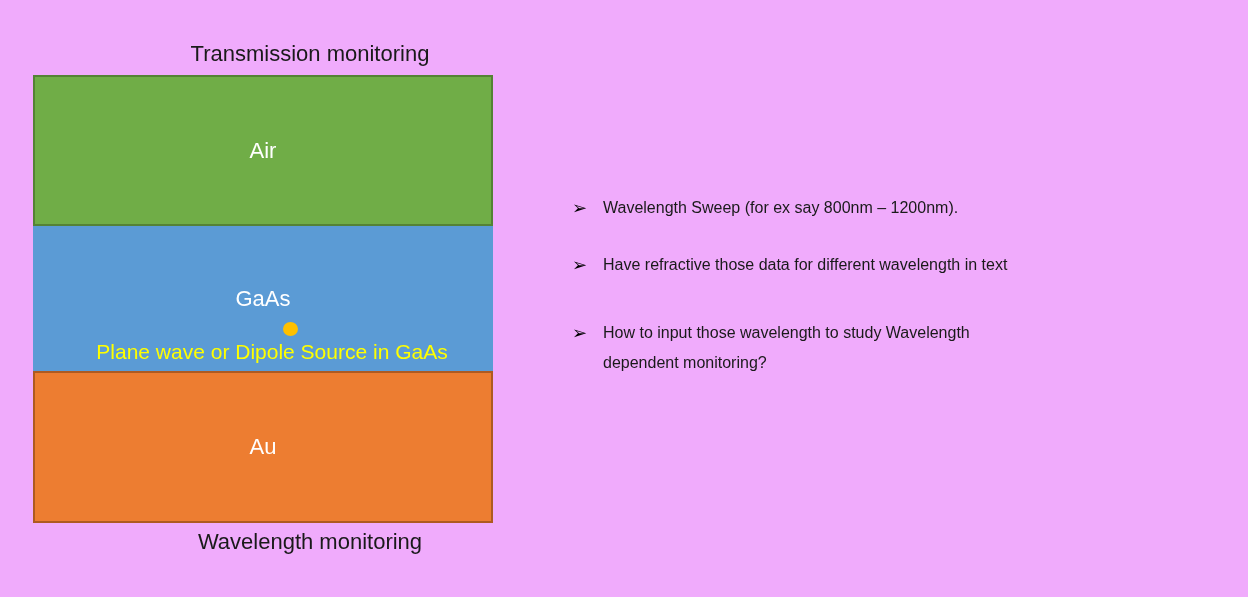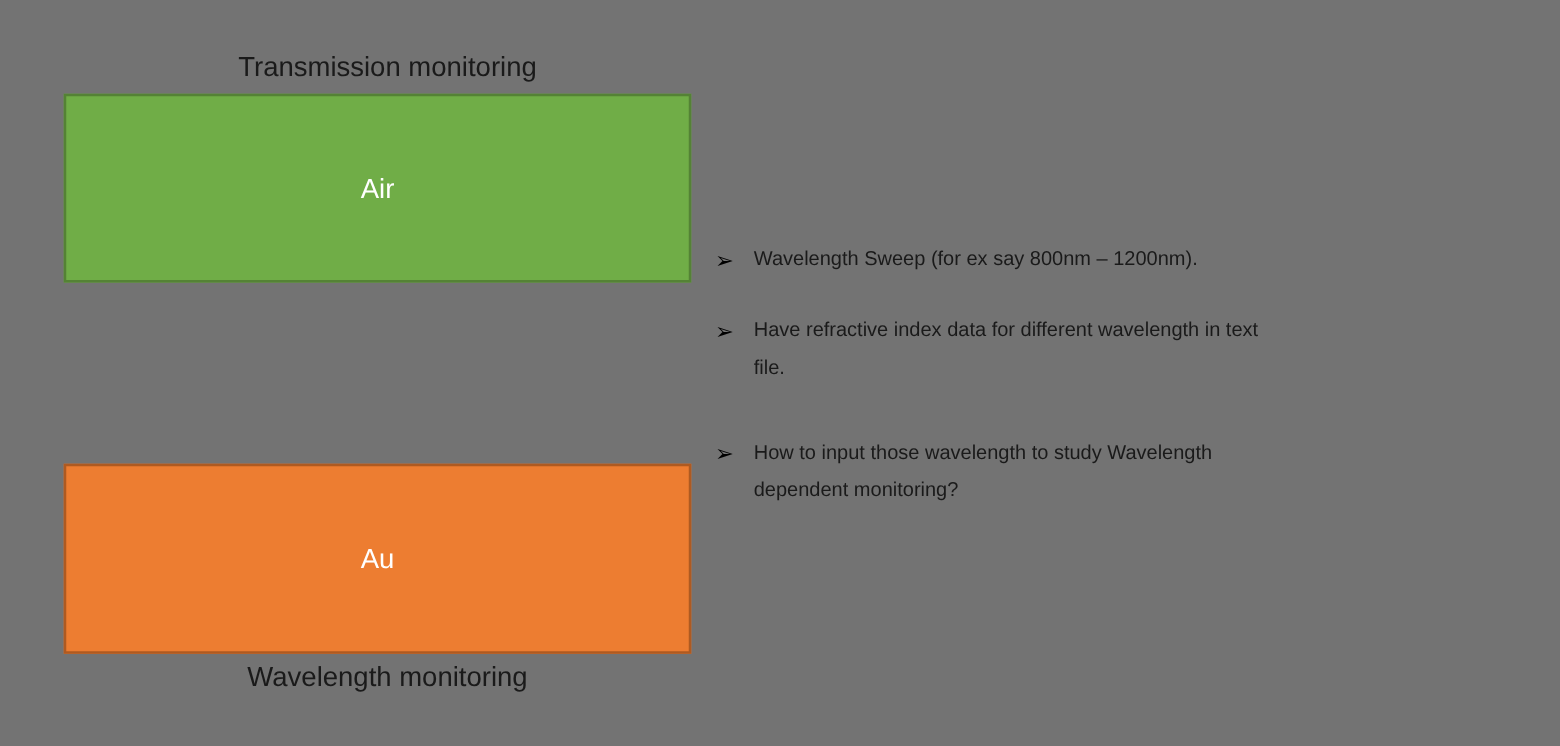--- a/index.html
+++ b/index.html
@@ -2,41 +2,41 @@
 <html><head>
 <meta charset="utf-8">
 <style>
   * { margin: 0; padding: 0; box-sizing: border-box; }
   html, body { background: #ffffff; }
   body { font-family: "Liberation Sans", sans-serif; color: #1a1a1a; }
   .stage {
     position: relative;
     width: 1248px;
     height: 597px;
-    background: #737373;
+    background: #f0abfc;
     overflow: hidden;
   }
   
   .caption {
     position: absolute;
     left: 45px;
     width: 506px;
     text-align: center;
     transform: translateX(12px);
     font-size: 22px;
     line-height: 26px;
     color: #1a1a1a;
     white-space: nowrap;
   }
   .caption.top { top: 41px; }
   .caption.bottom { top: 529px; }
   .layer {
     position: absolute;
-    left: 51px;
-    width: 502px;
+    left: 33px;
+    width: 460px;
     color: #ffffff;
     font-size: 22px;
   }
   .layer.centered {
     display: flex;
     align-items: center;
     justify-content: center;
   }
   .layer-air {
     top: 75px; height: 151px;
@@ -103,41 +103,45 @@
 <body>
 
 <div class="stage">
 
   <div class="caption top">Transmission monitoring</div>
 
   <div class="layer layer-air centered" style="background: rgb(112, 173, 71); border-color: rgb(84, 130, 53);">
     <span>Air</span>
   </div>
 
+  <div class="layer layer-gaas" style="background: rgb(91, 155, 213);">
+    <div class="gaas-label">GaAs</div>
+    <div class="source-dot" style="background: rgb(255, 192, 0);"></div>
+    <div class="source-label" style="color: rgb(255, 255, 0);">Plane wave or Dipole Source in GaAs</div>
+  </div>
 
   <div class="layer layer-au centered" style="background: rgb(237, 125, 49); border-color: rgb(174, 90, 33);">
     <span>Au</span>
   </div>
 
   <div class="caption bottom">Wavelength monitoring</div>
 
   <div class="notes">
 
     <div class="note-item">
       <span class="bullet-arrow">➢</span>
       <div class="note-lines">
         <div class="note-line">Wavelength Sweep (for ex say 800nm – 1200nm).</div>
       </div>
     </div>
 
     <div class="note-item gap-sm">
       <span class="bullet-arrow">➢</span>
       <div class="note-lines">
-        <div class="note-line">Have refractive index data for different wavelength in text</div>
-        <div class="note-line">file.</div>
+        <div class="note-line">Have refractive those data for different wavelength in text</div>
       </div>
     </div>
 
     <div class="note-item gap-lg">
       <span class="bullet-arrow">➢</span>
       <div class="note-lines">
         <div class="note-line">How to input those wavelength to study Wavelength</div>
         <div class="note-line">dependent monitoring?</div>
       </div>
     </div>

